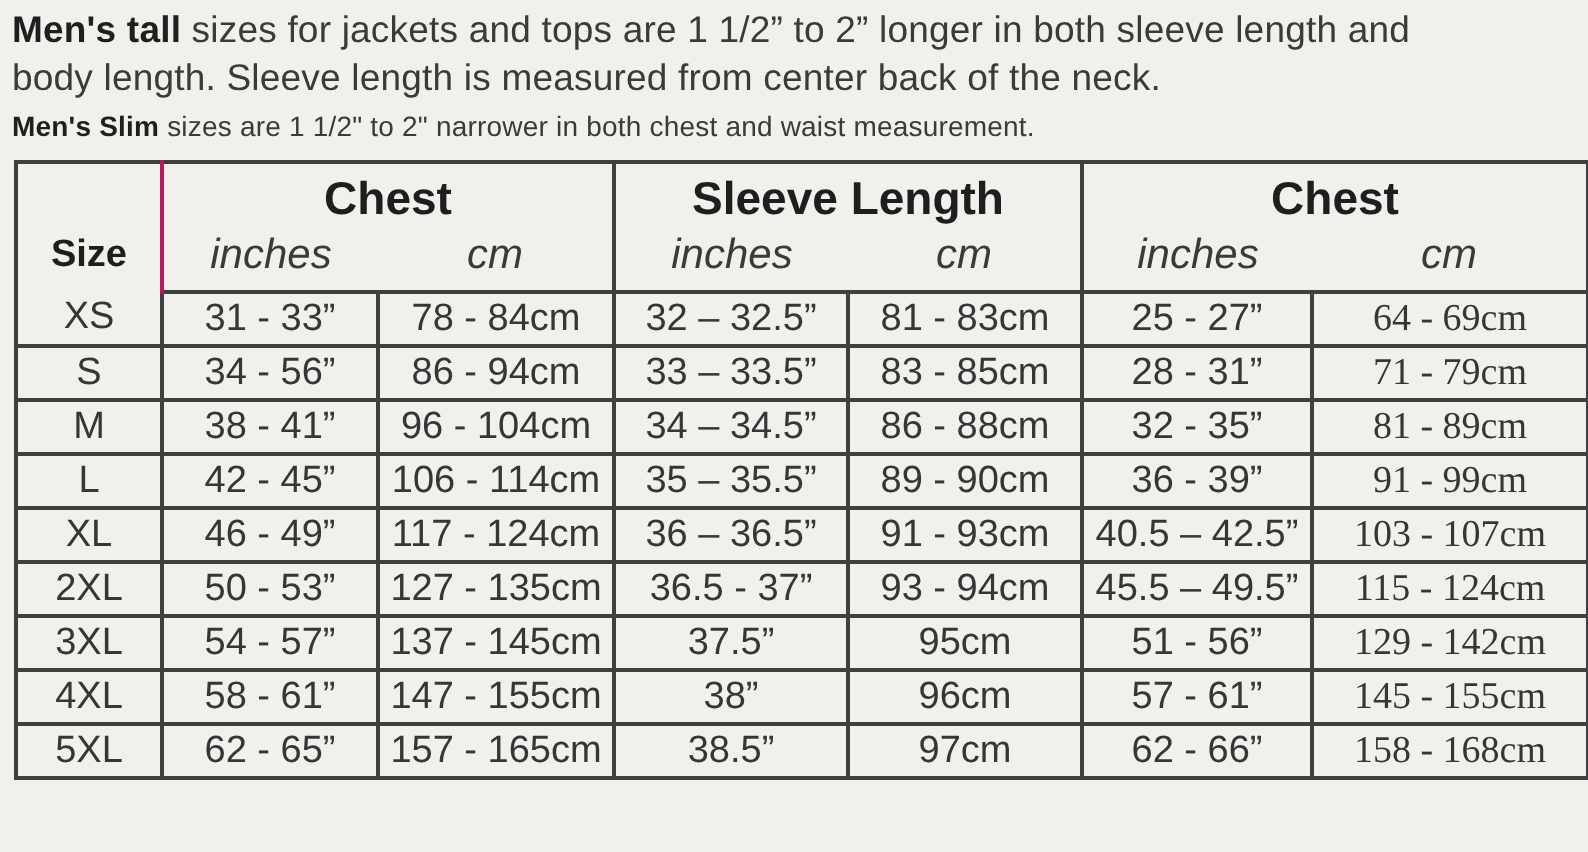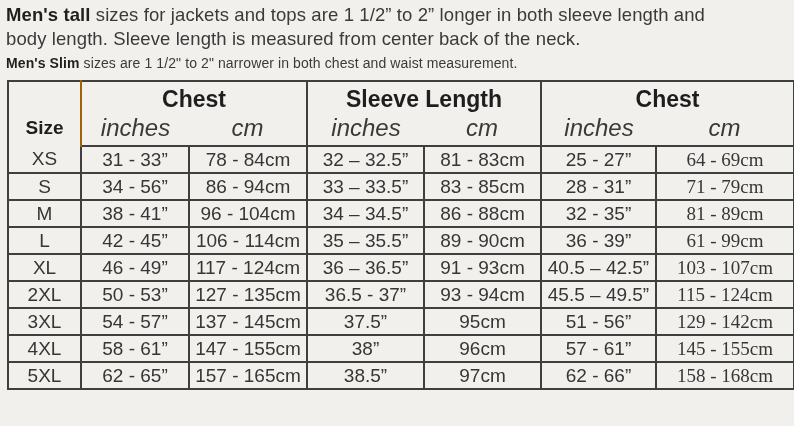--- a/index.html
+++ b/index.html
@@ -49,38 +49,38 @@
     text-align: center;
     padding: 0;
     overflow: hidden;
     white-space: nowrap;
   }
   tr.group-row { height: 28px; }
   tr.sub-row   { height: 33px; }
   tbody tr     { height: 27px; }
 
   th.size-h {
-    border-right: 2px solid #a16207;
+    border-right: 2px solid #be185d;
     vertical-align: bottom;
     padding-bottom: 7px;
     font-size: 19px;
     color: #1e1e1e;
   }
   th.group-h {
     font-size: 23px;
     font-weight: bold;
     color: #1e1e1e;
     vertical-align: bottom;
     padding-top: 4px;
   }
   th.gb { border-right: 2px solid #3f3f3f; }
   tr.sub-row th {
     font-style: italic;
     font-weight: normal;
-    font-size: 24px;
+    font-size: 21px;
     color: #3a3a3a;
     border-bottom: 2px solid #3f3f3f;
     vertical-align: middle;
     padding-bottom: 2px;
   }
   tbody td {
     border-right: 2px solid #3f3f3f;
     border-bottom: 2px solid #3f3f3f;
     font-size: 19px;
     color: #363636;
@@ -151,21 +151,21 @@
       <td>32 - 35”</td>
       <td>81 - 89cm</td>
     </tr>
     <tr>
       <td>L</td>
       <td>42 - 45”</td>
       <td>106 - 114cm</td>
       <td>35 – 35.5”</td>
       <td>89 - 90cm</td>
       <td>36 - 39”</td>
-      <td>61 - 99cm</td>
+      <td>91 - 99cm</td>
     </tr>
     <tr>
       <td>XL</td>
       <td>46 - 49”</td>
       <td>117 - 124cm</td>
       <td>36 – 36.5”</td>
       <td>91 - 93cm</td>
       <td>40.5 – 42.5”</td>
       <td>103 - 107cm</td>
     </tr>

